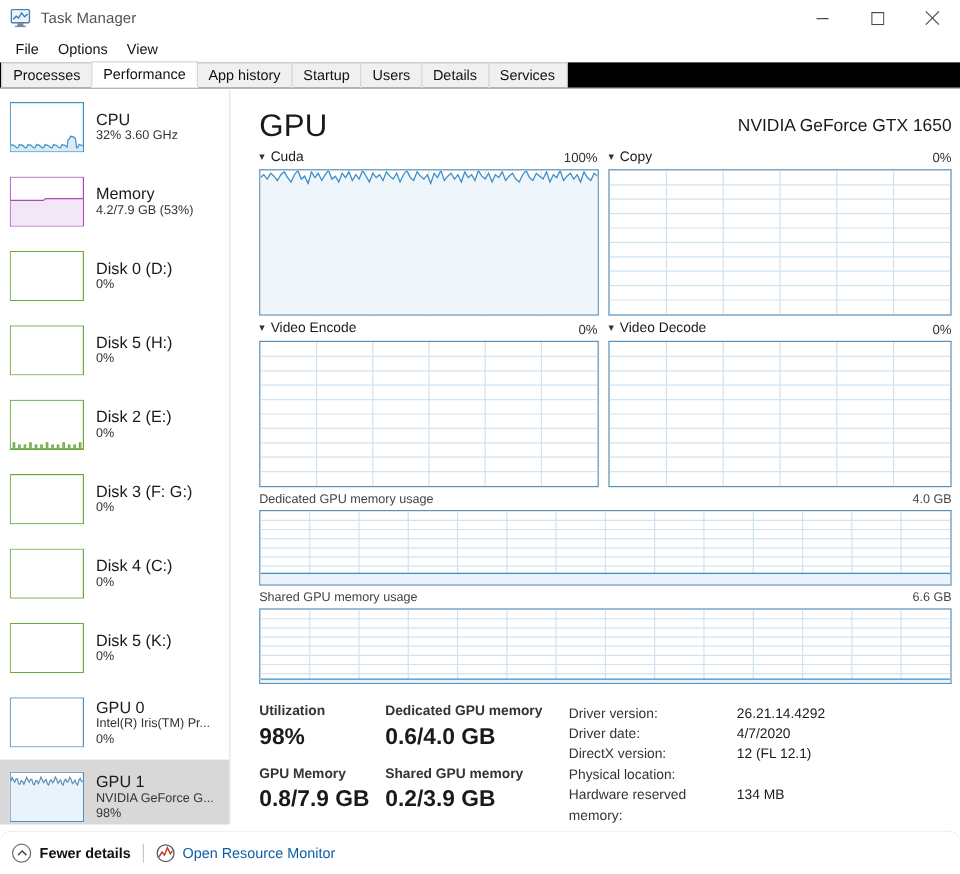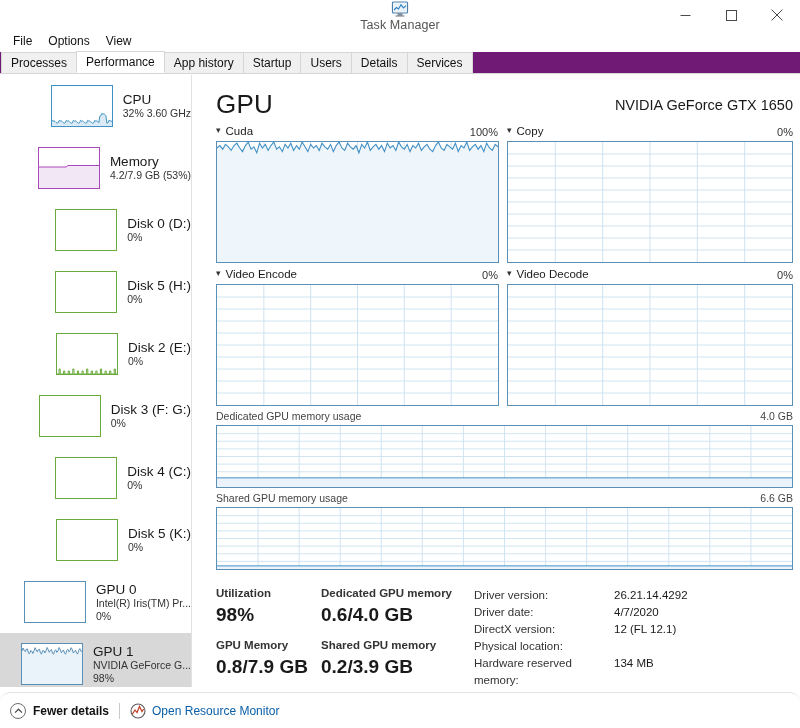--- a/index.html
+++ b/index.html
@@ -15,21 +15,21 @@
     position: relative;
     width: 800px; height: 728px;
     background: #ffffff;
   }
 
   
   .titlebar {
     position: absolute; top: 0; left: 0;
     width: 800px; height: 30px;
     background: #ffffff;
-    display: flex; align-items: center; flex-direction: column;
+    display: flex; align-items: center;
   }
   .tb-icon {
     width: 18px; height: 18px; margin-left: 8px; margin-right: 8px;
     position: relative; flex: none;
   }
   .tb-title {
     font-size: 12.5px; color: #555; letter-spacing: .1px;
   }
   .tb-buttons {
     position: absolute; right: 0; top: 0; height: 30px;
@@ -52,21 +52,21 @@
   }
   .menu-item {
     padding: 2px 8px; color: #111;
   }
 
   
   .tabstrip {
     position: absolute; top: 52px; left: 0;
     width: 800px; height: 22px;
     display: flex; align-items: flex-end;
-    background: #701a75;
+    background: #000000;
     border-bottom: 1px solid #d6d6d6;
     padding-left: 1px;
   }
   .tab {
     height: 21px;
     padding: 0 9px;
     display: flex; align-items: center;
     font-size: 12px;
     color: #111;
     background: #f0f0f0;
@@ -88,21 +88,20 @@
     position: absolute; top: 75px; left: 0;
     width: 192px; height: 612px;
     background: #ffffff;
     border-right: 1px solid #e2e2e2;
     overflow: hidden;
   }
   .side-item {
     height: 62px;
     display: flex; align-items: center;
     padding-left: 8px;
-    justify-content: flex-end;
   }
   .side-item.selected { background: #d8d8d8; }
   .side-thumb {
     width: 62px; height: 42px;
     flex: none;
     background: #ffffff;
     position: relative;
     overflow: hidden;
     margin-right: 10px;
   }

